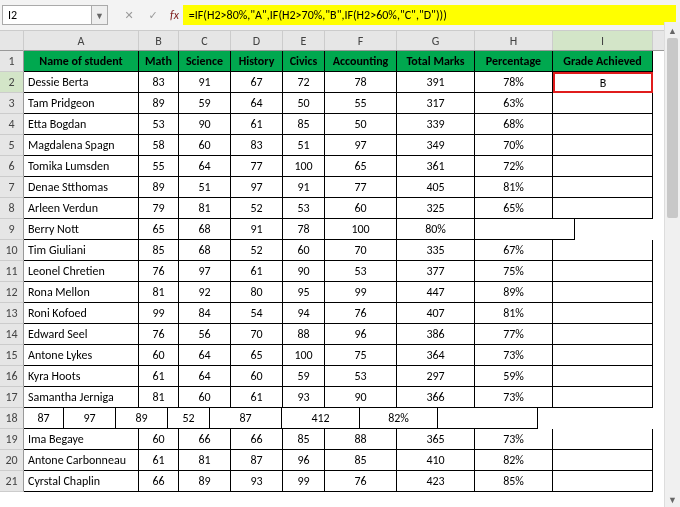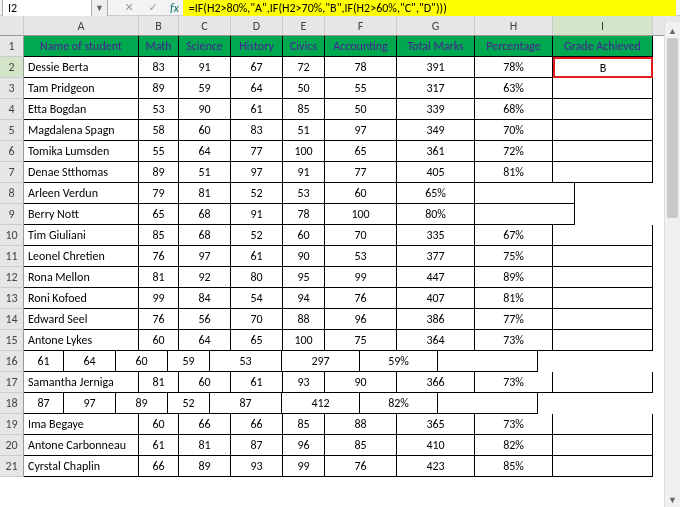--- a/index.html
+++ b/index.html
@@ -1,33 +1,33 @@
 <!DOCTYPE html>
 <html><head>
 <meta charset="utf-8">
 <style>
 *{margin:0;padding:0;box-sizing:border-box;font-family:Calibri,Arial,sans-serif;font-size:12px}
 body{background:#fff;width:680px;height:507px;position:relative;overflow:hidden}
-.namebox-row{display:flex;align-items:center;height:16px;border-bottom:1px solid #ccc;background:#f3f3f3}
+.namebox-row{display:flex;align-items:center;height:31px;border-bottom:1px solid #ccc;background:#f3f3f3}
 .namebox{width:90px;height:20px;border:1px solid #aaa;background:#fff;display:flex;align-items:center;padding:0 5px;margin-left:2px}
 .namebox-dd{width:16px;height:20px;border:1px solid #aaa;border-left:none;background:#eee;display:flex;align-items:center;justify-content:center;color:#666;font-size:9px}
 .fx-btns{display:flex;align-items:center;gap:2px;margin-left:10px}
 .fx-btn{width:22px;height:18px;display:flex;align-items:center;justify-content:center;color:#999;font-size:11px}
-.fx-label{font-style:italic;font-size:12px;color:#0f766e;margin:0 4px}
+.fx-label{font-style:italic;font-size:12px;color:#7f1d1d;margin:0 4px}
 .formula-bar{flex:1;height:20px;background:#ffff00;display:flex;align-items:center;padding:0 6px;margin-right:4px;font-size:12px}
 .sheet{position:relative}
 .corner{position:absolute;left:0;top:0;width:24px;height:20px;background:#e6e6e6;border-right:1px solid #ccc;border-bottom:1px solid #999}
 .col-headers{display:flex;margin-left:24px;height:20px;background:#e6e6e6;border-bottom:1px solid #999}
 .col-h{border-right:1px solid #ccc;display:flex;align-items:center;justify-content:center;color:#444}
 .col-h.sel{background:#d3e5c8}
 .row{display:flex;height:21px}
 .row-h{width:24px;background:#e6e6e6;border-right:1px solid #999;border-bottom:1px solid #ccc;display:flex;align-items:center;justify-content:center;color:#444}
 .row-h.sel{background:#d3e5c8}
 .cell{border-right:1px solid #000;border-bottom:1px solid #000;display:flex;align-items:center;padding:0 4px;overflow:hidden;white-space:nowrap;background:#fff}
-.header-row .cell{background:#00a84f;color:#4c1d95;font-weight:normal;justify-content:center;border-right:1px solid #000;border-bottom:1px solid #000}
+.header-row .cell{background:#00a84f;color:#000000;font-weight:bold;justify-content:center;border-right:1px solid #000;border-bottom:1px solid #000}
 .cell.num{justify-content:center}
 .cell.name{justify-content:flex-start}
 .cell.active{border:2px solid #e01c1c;padding:0 2px}
 .wA{width:115px}.wB{width:40px}.wC{width:52px}.wD{width:52px}.wE{width:42px}.wF{width:72px}.wG{width:78px}.wH{width:78px}.wI{width:100px}
 .scroll-v{position:absolute;right:0;top:22px;bottom:0;width:16px;background:#f0f0f0;border-left:1px solid #ddd}
 .scroll-v-thumb{position:absolute;top:16px;left:2px;right:2px;height:180px;background:#c8c8c8;border-radius:2px}
 .scroll-v-btn{position:absolute;left:0;right:0;height:16px;display:flex;align-items:center;justify-content:center;color:#666;font-size:9px}
 .grid-remainder{border-right:1px solid #d4d4d4;border-bottom:1px solid #d4d4d4}
 </style>
 </head>
@@ -143,20 +143,21 @@
         <div class="cell wI num"></div>
       </div>
       <div class="row">
         <div class="row-h">8</div>
         <div class="cell wA name">Arleen Verdun</div>
         <div class="cell wB num">79</div>
         <div class="cell wC num">81</div>
         <div class="cell wD num">52</div>
         <div class="cell wE num">53</div>
         <div class="cell wF num">60</div>
+        <div class="cell wG num">325</div>
         <div class="cell wH num">65%</div>
         <div class="cell wI num"></div>
       </div>
       <div class="row">
         <div class="row-h">9</div>
         <div class="cell wA name">Berry Nott</div>
         <div class="cell wB num">65</div>
         <div class="cell wC num">68</div>
         <div class="cell wD num">91</div>
         <div class="cell wE num">78</div>
@@ -231,20 +232,21 @@
         <div class="cell wC num">64</div>
         <div class="cell wD num">65</div>
         <div class="cell wE num">100</div>
         <div class="cell wF num">75</div>
         <div class="cell wG num">364</div>
         <div class="cell wH num">73%</div>
         <div class="cell wI num"></div>
       </div>
       <div class="row">
         <div class="row-h">16</div>
+        <div class="cell wA name">Kyra Hoots</div>
         <div class="cell wB num">61</div>
         <div class="cell wC num">64</div>
         <div class="cell wD num">60</div>
         <div class="cell wE num">59</div>
         <div class="cell wF num">53</div>
         <div class="cell wG num">297</div>
         <div class="cell wH num">59%</div>
         <div class="cell wI num"></div>
       </div>
       <div class="row">

